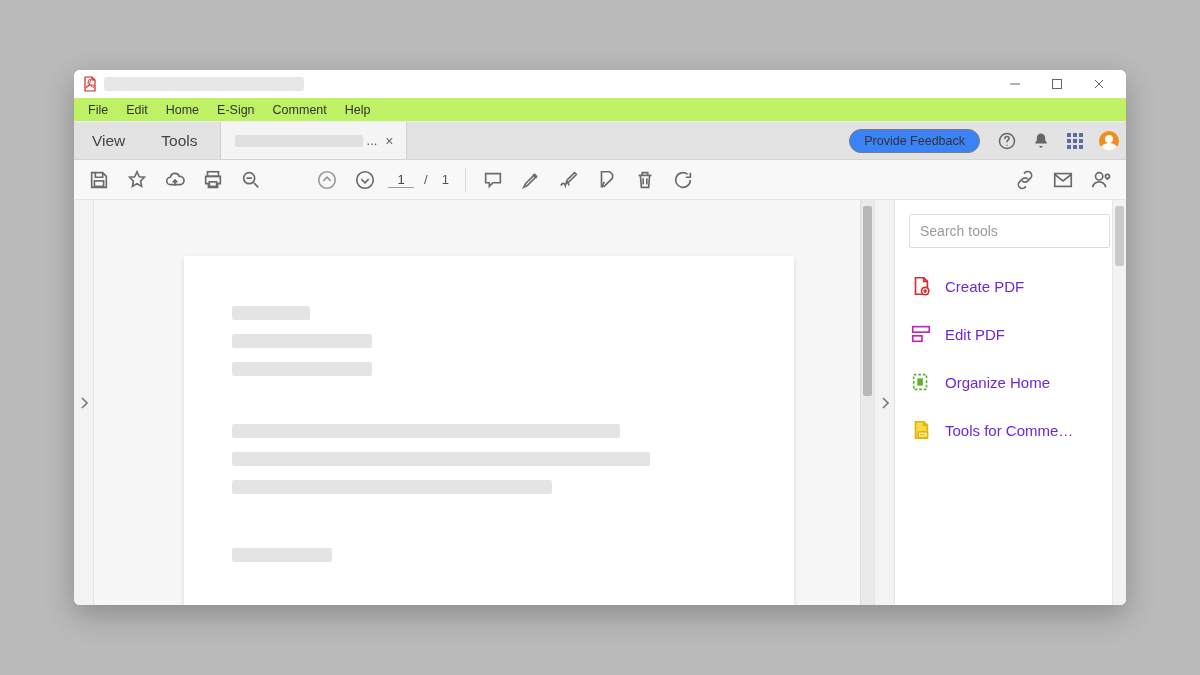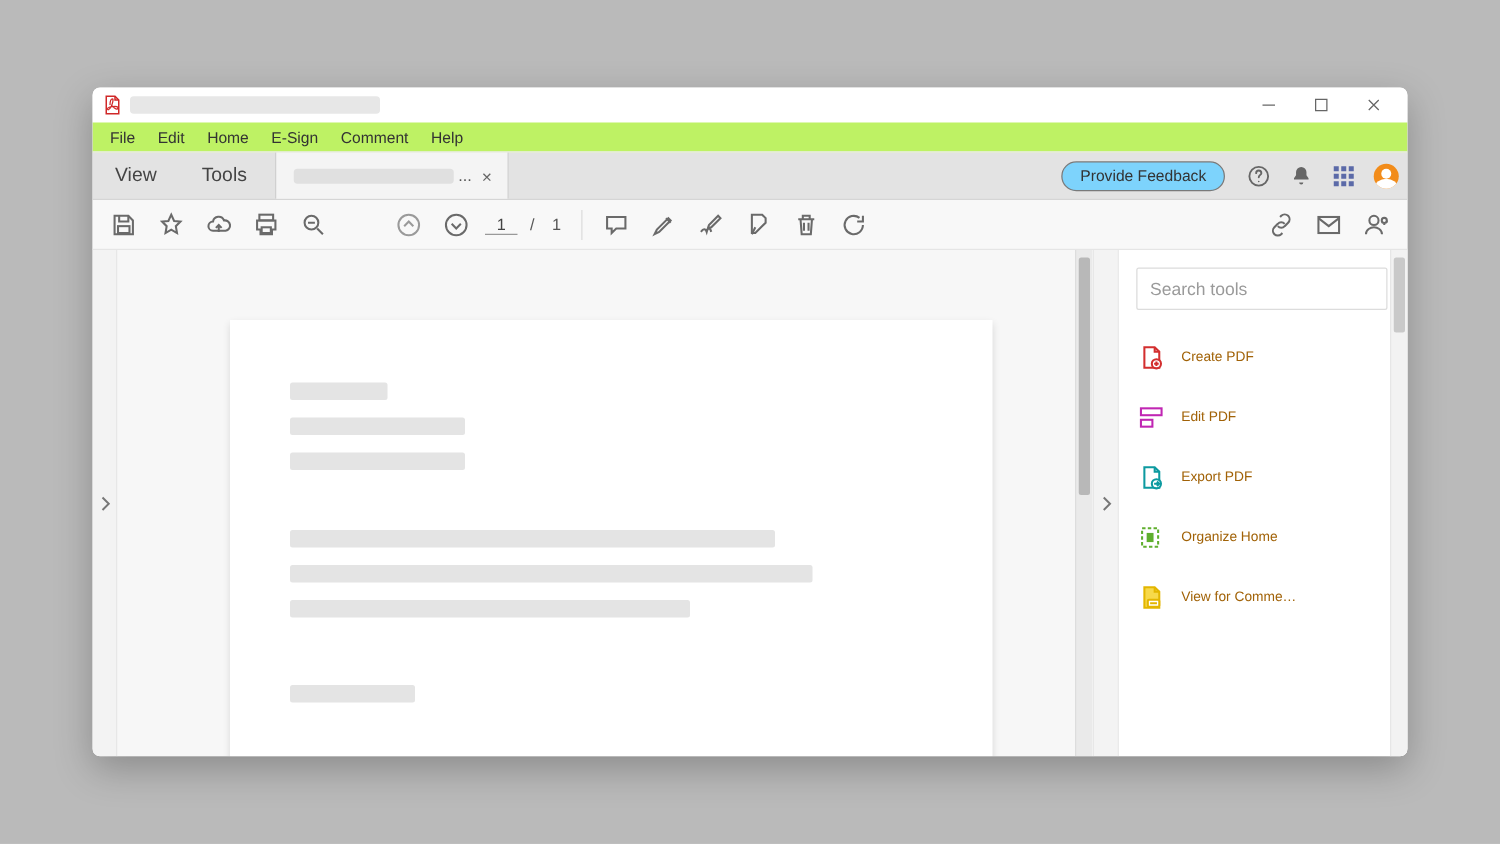--- a/index.html
+++ b/index.html
@@ -21,21 +21,21 @@
   .menubar { height: 24px; display: flex; align-items: center; gap: 2px; padding: 0 6px; background: #bef264; border-bottom: 1px solid #ededed; }
   .menu-item { padding: 2px 8px; font-size: 12.5px; color: #333; cursor: pointer; }
   
   .navrow { height: 38px; display: flex; align-items: stretch; background: #e3e3e3; border-bottom: 1px solid #d5d5d5; }
   .navbtn { display: flex; align-items: center; padding: 0 18px; font-size: 15.5px; color: #444; cursor: pointer; }
   .doctab { display: flex; align-items: center; background: #f4f4f4; border-right: 1px solid #d0d0d0; border-left: 1px solid #d0d0d0; padding: 0 12px 0 14px; margin-left: 4px; min-width: 180px; }
   .doctab .tabtext-placeholder { width: 128px; height: 12px; background: #e0e0e0; border-radius: 3px; }
   .doctab .ellipsis { font-size: 13px; color: #555; margin-left: 4px; }
   .doctab .close { margin-left: 8px; font-size: 14px; color: #666; cursor: pointer; }
   .nav-spacer { flex: 1; }
-  .feedback-pill { align-self: center; margin-right: 10px; height: 24px; padding: 0 14px; border: 1px solid #7a7a7a; border-radius: 12px; font-size: 12.5px; color: #333; display: flex; align-items: center; cursor: pointer; background: #7dd3fc; }
+  .feedback-pill { align-self: center; margin-right: 10px; height: 24px; padding: 0 14px; border: 1px solid #7a7a7a; border-radius: 12px; font-size: 12.5px; color: #333; display: flex; align-items: center; cursor: pointer; background: #3b82f6; }
   .navicon { width: 34px; display: flex; align-items: center; justify-content: center; color: #555; cursor: pointer; }
   .navicon svg { display: block; }
   .avatar { width: 20px; height: 20px; border-radius: 50%; background: #f28c1a; position: relative; overflow: hidden; }
   .avatar::before { content:""; position:absolute; left:50%; top:22%; width:8px; height:8px; background:#fff; border-radius:50%; transform:translateX(-50%); }
   .avatar::after { content:""; position:absolute; left:50%; bottom:-6px; width:18px; height:14px; background:#fff; border-radius:50% 50% 0 0; transform:translateX(-50%); }
   
   .toolbar { height: 40px; background: #f8f8f8; border-bottom: 1px solid #e5e5e5; display: flex; align-items: center; padding: 0 10px; gap: 8px; }
   .tbtn { width: 30px; height: 30px; display:flex; align-items:center; justify-content:center; color:#6a6a6a; cursor:pointer; border-radius:3px; }
   .tool-sep { width: 1px; height: 24px; background: #dcdcdc; margin: 0 4px; }
   .tool-gap { width: 30px; }
@@ -60,21 +60,21 @@
   
   .tools-pane { width: 232px; background:#fff; border-left:1px solid #e4e4e4; display:flex; flex-direction:column; position:relative; }
   .tools-scroll-v { position:absolute; right:0; top:0; bottom:0; width:14px; background:#f2f2f2; border-left:1px solid #e6e6e6; }
   .tools-scroll-v .thumb { position:absolute; left:2px; right:2px; top:6px; height:60px; background:#c9c9c9; border-radius:2px; }
   .search-wrap { padding: 14px 16px 10px 14px; }
   .search-input { width: 100%; height: 34px; border: 1px solid #dcdcdc; border-radius: 2px; padding: 0 10px; font-size: 14px; color:#333; }
   .search-input::placeholder { color:#9a9a9a; }
   .tools-list { padding: 4px 4px 0 8px; overflow:hidden; }
   .tool-row { display:flex; align-items:center; gap:12px; height:48px; padding: 0 6px; cursor:pointer; border-radius:4px; }
   .tool-row .ticon { width:24px; height:24px; display:flex; align-items:center; justify-content:center; }
-  .tool-row .tlabel { font-size: 11px; color:#a16207; white-space: nowrap; overflow: hidden; text-overflow: ellipsis; max-width: 150px; }
+  .tool-row .tlabel { font-size: 15px; color:#6d28d9; white-space: nowrap; overflow: hidden; text-overflow: ellipsis; max-width: 150px; }
 </style>
 </head>
 <body>
 <div class="stage">
   <div class="window">
 
     <div class="titlebar">
       <span class="app-icon">
         <svg viewBox="0 0 16 16" width="16" height="16">
           <path d="M3 1h7l3 3v11H3z" fill="#fff" stroke="#d02828" stroke-width="1.2"></path>
@@ -300,48 +300,37 @@
             <span class="ticon">
               <svg width="22" height="22" viewBox="0 0 24 24" fill="none" stroke="#c026b3" stroke-width="1.8">
                   <rect x="3" y="4" width="18" height="6"></rect>
                   <rect x="3" y="14" width="10" height="6"></rect>
                 </svg>
             </span>
             <span class="tlabel">Edit PDF</span>
           </div>
           <div class="tool-row">
             <span class="ticon">
-              <svg width="22" height="22" viewBox="0 0 24 24" fill="none" stroke="#0d9aa0" stroke-width="1.8">
-                  <path d="M6 3h9l4 4v14H6z"></path>
-                  <path d="M15 3v4h4"></path>
-                  <circle cx="16.5" cy="17.5" r="4" fill="#fff" stroke="#0d9aa0"></circle>
-                  <path d="M14.5 17.5h4M17 15.5l2 2-2 2" stroke="#0d9aa0"></path>
-                </svg>
-            </span>
-            <span class="tlabel">Export PDF</span>
-          </div>
-          <div class="tool-row">
-            <span class="ticon">
               <svg width="22" height="22" viewBox="0 0 24 24" fill="none" stroke="#5faf2e" stroke-width="1.8">
                   <rect x="4" y="4" width="14" height="16" stroke-dasharray="3 2"></rect>
                   <rect x="8" y="8" width="6" height="8" fill="#5faf2e" stroke="none"></rect>
                 </svg>
             </span>
             <span class="tlabel">Organize Home</span>
           </div>
           <div class="tool-row">
             <span class="ticon">
               <svg width="22" height="22" viewBox="0 0 24 24" fill="none" stroke="#e3b600" stroke-width="1.8">
                   <path d="M6 3h9l4 4v14H6z" fill="#f7d94a" stroke="#e3b600"></path>
                   <path d="M15 3v4h4"></path>
                   <rect x="9" y="14" width="10" height="6" rx="1" fill="#fff"></rect>
                   <path d="M11 17h6"></path>
                 </svg>
             </span>
-            <span class="tlabel">View for Comme…</span>
+            <span class="tlabel">Tools for Comme…</span>
           </div>
         </div>
         <div class="tools-scroll-v">
             <div class="thumb"></div>
           </div>
       </div>
     </div>
 
   </div>
 </div>

